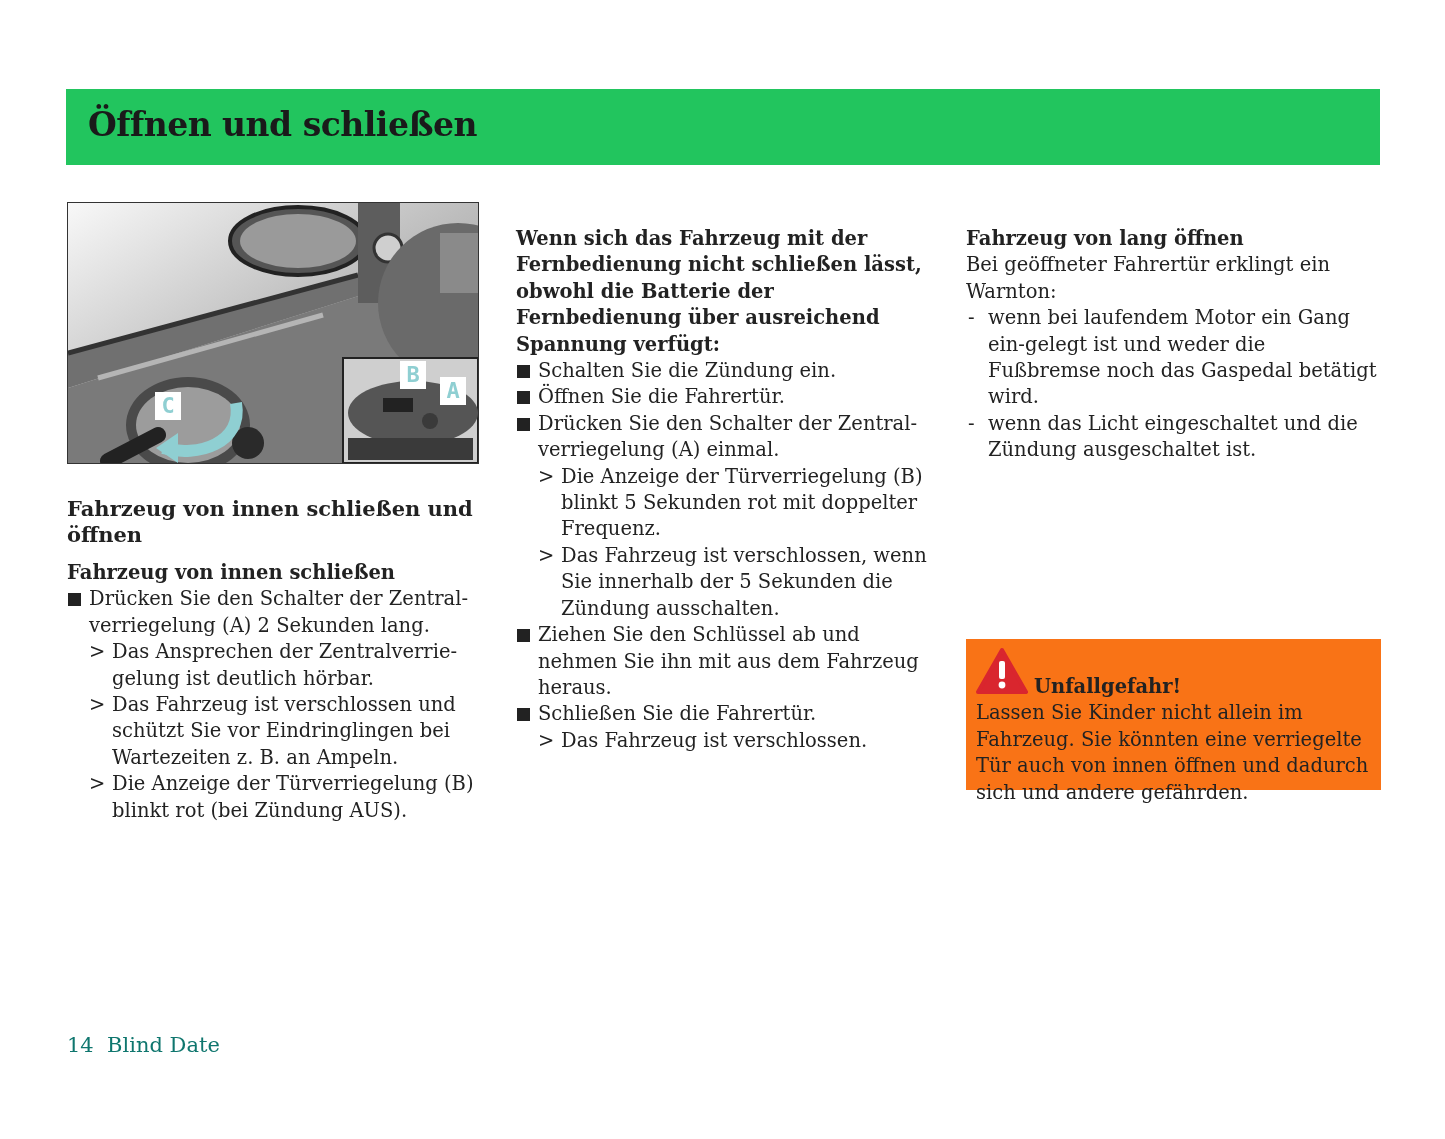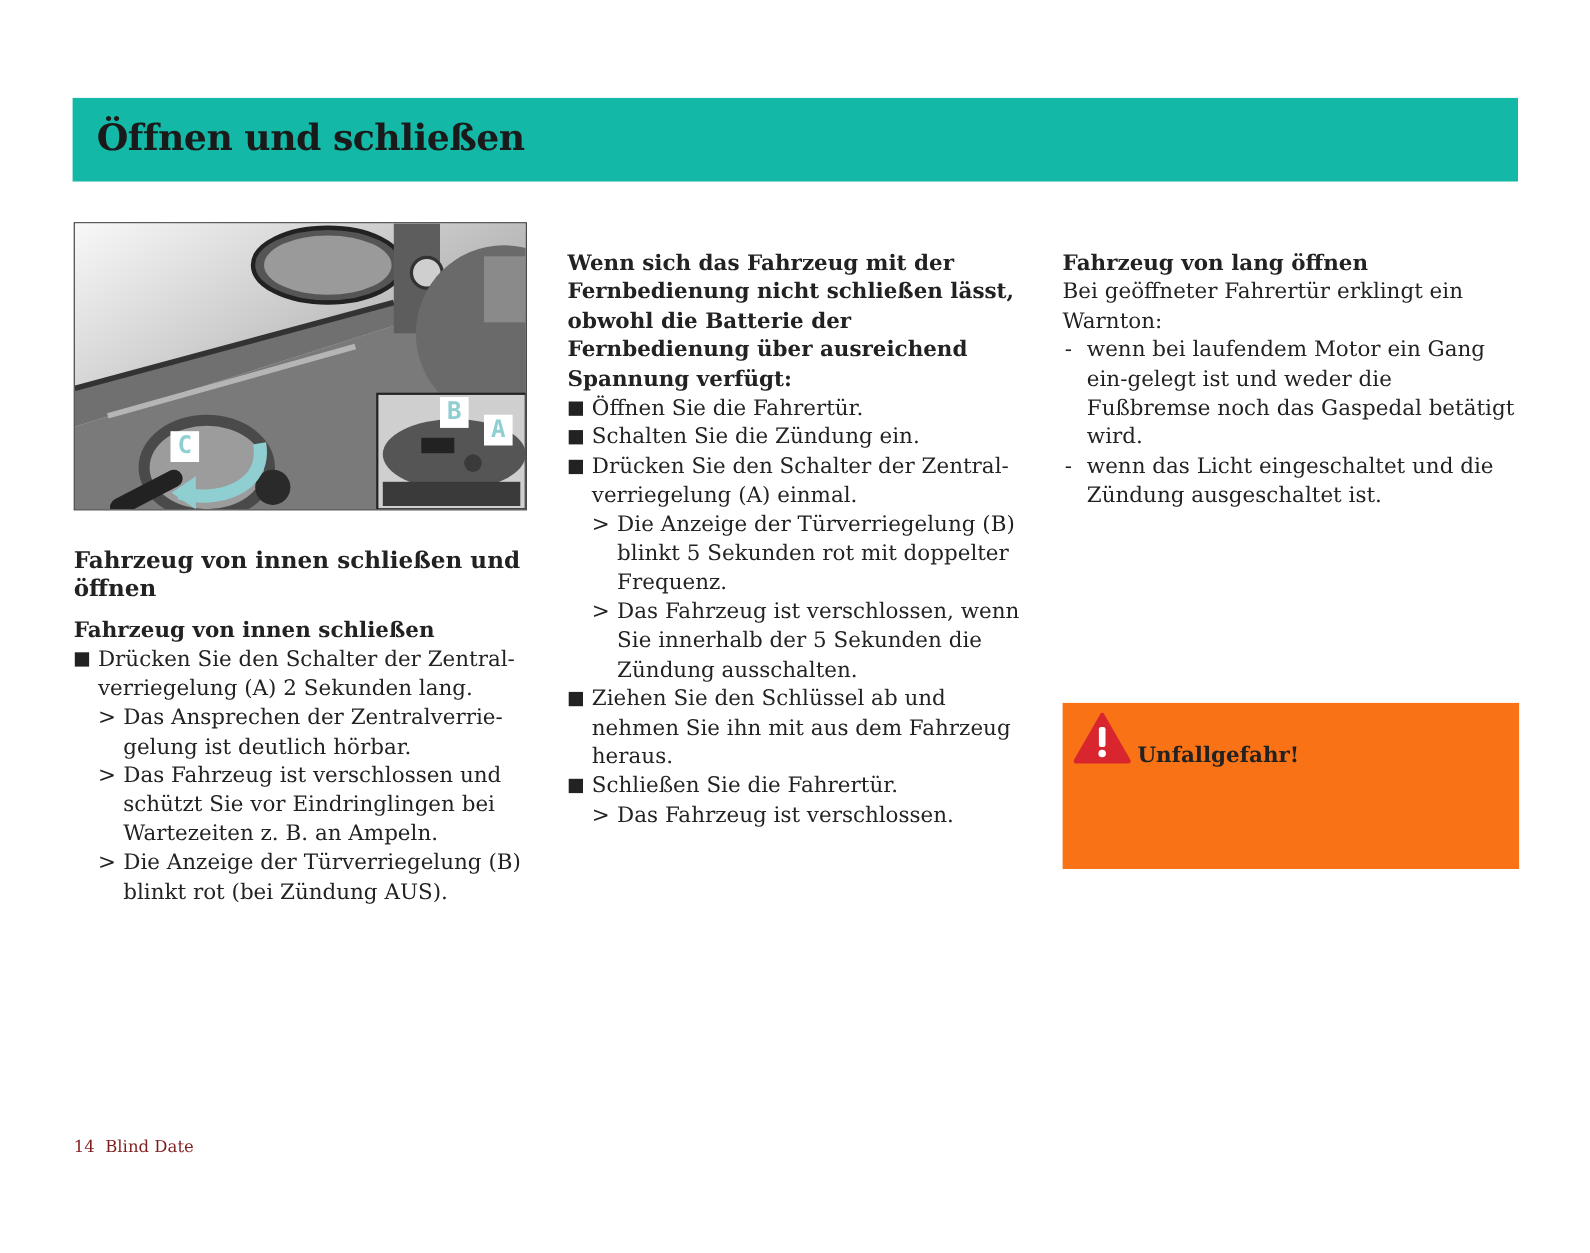--- a/index.html
+++ b/index.html
@@ -1,39 +1,39 @@
 <!DOCTYPE html>
 <html><head>
 <meta charset="utf-8">
 <style>
   html, body { margin:0; padding:0; background:#ffffff; }
   body { width:1445px; height:1139px; position:relative; overflow:hidden;
          font-family: "DejaVu Serif", "Liberation Serif", serif; color:#222; }
-  .title-bar { position:absolute; left:66px; top:89px; width:1314px; height:76px; background:#14b8a6; }
+  .title-bar { position:absolute; left:66px; top:89px; width:1314px; height:76px; background:#22c55e; }
   .title-bar h1 { margin:0; position:absolute; left:22px; top:16px; font-size:33px; font-weight:bold;
                   font-family:"DejaVu Serif", serif; color:#1a1a1a; letter-spacing:-0.5px; }
   .col { position:absolute; font-size:19.5px; line-height:26.4px; }
   .col1 { left:67px; top:202px; width:412px; }
   .col2 { left:516px; top:199px; width:420px; }
   .col3 { left:966px; top:199px; width:414px; }
   .figure { width:410px; height:260px; border:1.5px solid #333; position:relative; overflow:hidden;
             background: linear-gradient(160deg, #f4f4f4 0%, #c8c8c8 22%, #8f8f8f 40%, #7d7d7d 60%, #6e6e6e 100%); }
   .h2 { font-weight:bold; font-size:21px; line-height:26px; margin-top:32px; }
   .h3 { font-weight:bold; margin-top:12px; }
   .hb { font-weight:bold;margin-top:27px; }
   .item { position:relative; padding-left:22px; }
   .sq { display:inline-block; width:13px; height:13px; background:#222; position:absolute; left:1px; top:7px; }
   .sub { position:relative; padding-left:45px; }
   .sub .mark { position:absolute; left:22px; top:0; }
   .dash { position:relative; padding-left:22px; }
   .dash .mark { position:absolute; left:2px; top:0; }
   .warn { position:absolute; left:966px; top:639px; width:415px; height:151px; background:#f97316; }
   .warn .inner { position:absolute; left:10px; top:8px; width:400px; font-size:19.5px; line-height:26.4px; }
   .warn .icon { float:left; width:52px; height:48px; margin-right:6px; }
-  .footer { position:absolute; left:67px; top:1033px; font-size:15px; color:#7f1d1d; }
+  .footer { position:absolute; left:67px; top:1033px; font-size:21px; color:#0f766e; }
   .fig-label { position:absolute; background:#fff; color:#8fcfd2; font-weight:bold;
                font-family:"DejaVu Sans Mono", monospace; font-size:22px; text-align:center; line-height:28px; }
 </style>
 </head>
 <body>
 
 <div class="title-bar">
   <h1>Öffnen und schließen</h1>
 </div>
 
@@ -92,25 +92,25 @@
   <div class="sub">
     <span class="mark">&gt;</span>
     <span>Die Anzeige der Türverriegelung (B) blinkt rot (bei Zündung AUS).</span>
   </div>
 </div>
 
 <div class="col col2">
   <div class="hb">Wenn sich das Fahrzeug mit der Fernbedienung nicht schließen lässt, obwohl die Batterie der Fernbedienung über ausreichend Spannung verfügt:</div>
   <div class="item">
     <span class="sq"></span>
-    <span>Öffnen Sie die Fahrertür.</span>
+    <span>Schalten Sie die Zündung ein.</span>
   </div>
   <div class="item">
     <span class="sq"></span>
-    <span>Schalten Sie die Zündung ein.</span>
+    <span>Öffnen Sie die Fahrertür.</span>
   </div>
   <div class="item">
     <span class="sq"></span>
     <span>Drücken Sie den Schalter der Zentral-verriegelung (A) einmal.</span>
   </div>
   <div class="sub">
     <span class="mark">&gt;</span>
     <span>Die Anzeige der Türverriegelung (B) blinkt 5 Sekunden rot mit doppelter Frequenz.</span>
   </div>
   <div class="sub">
@@ -145,19 +145,20 @@
 </div>
 
 <div class="warn">
   <div class="inner">
     <svg class="icon" viewBox="0 0 52 48">
       <path d="M26,3 L50,45 L2,45 Z" fill="#d9262e" stroke="#d9262e" stroke-width="4" stroke-linejoin="round"></path>
       <rect x="23" y="14" width="6" height="18" rx="2" fill="#fff"></rect>
       <circle cx="26" cy="38" r="3.4" fill="#fff"></circle>
     </svg>
     <div class="hb">Unfallgefahr!</div>
+    <span>Lassen Sie Kinder nicht allein im Fahrzeug. Sie könnten eine verriegelte Tür auch von innen öffnen und dadurch sich und andere gefährden.</span>
   </div>
 </div>
 
 <div class="footer">
   <span>14</span>&nbsp;
   <span>Blind Date</span>
 </div>
 
 </body></html>

